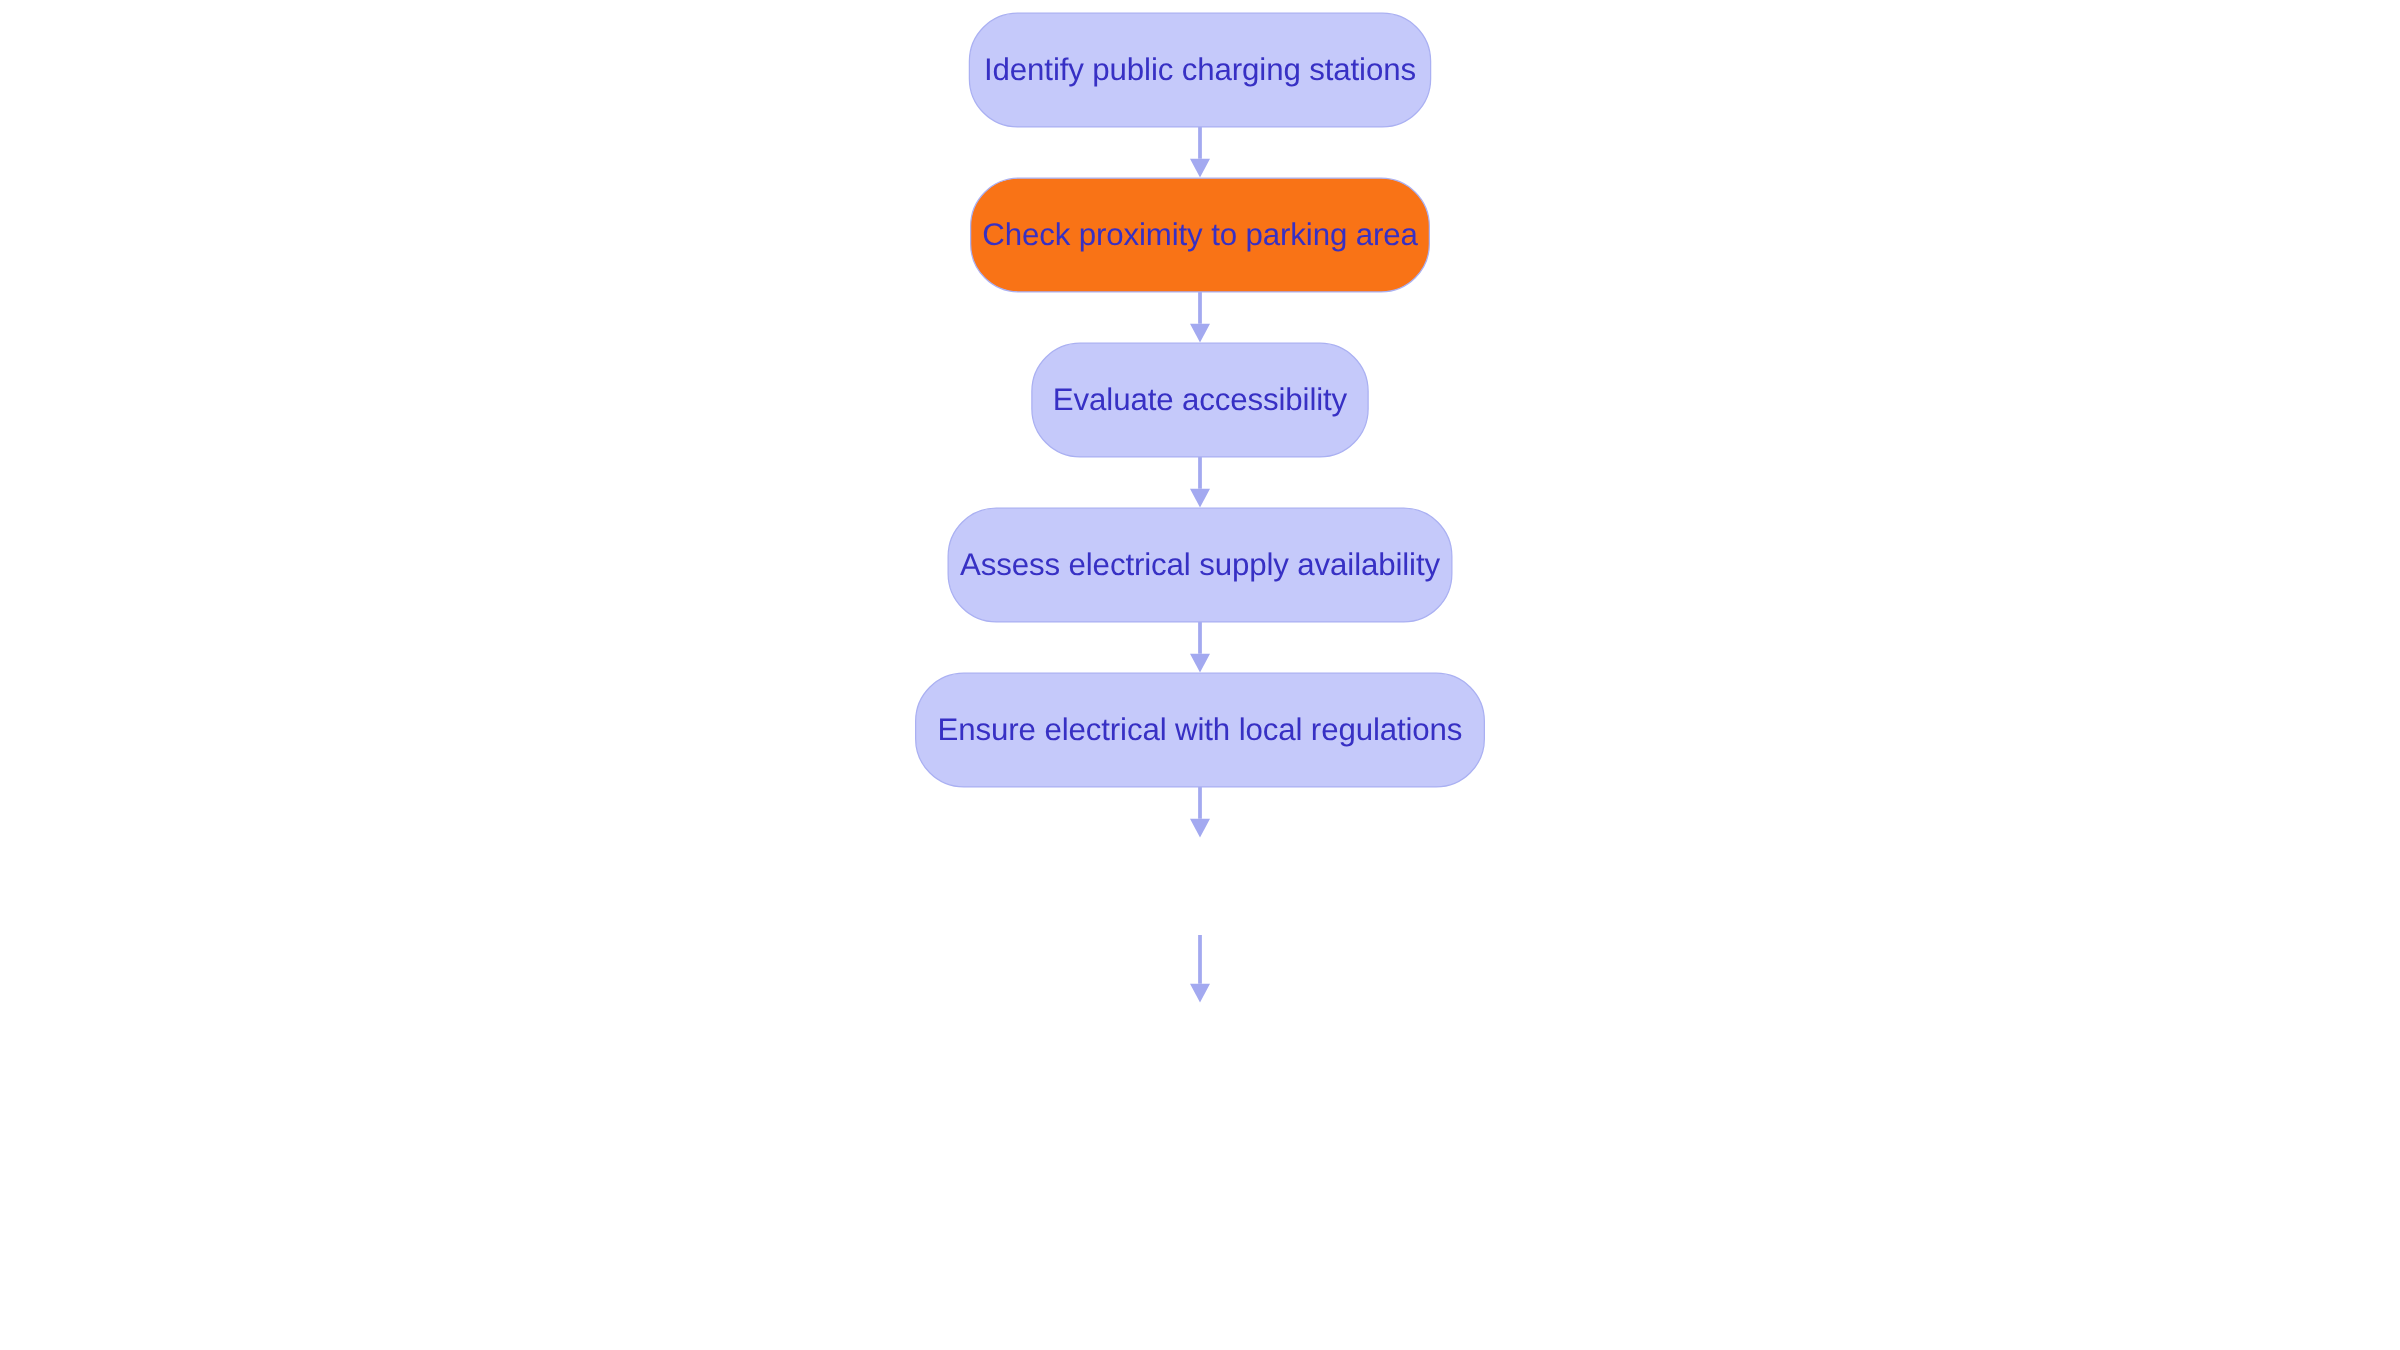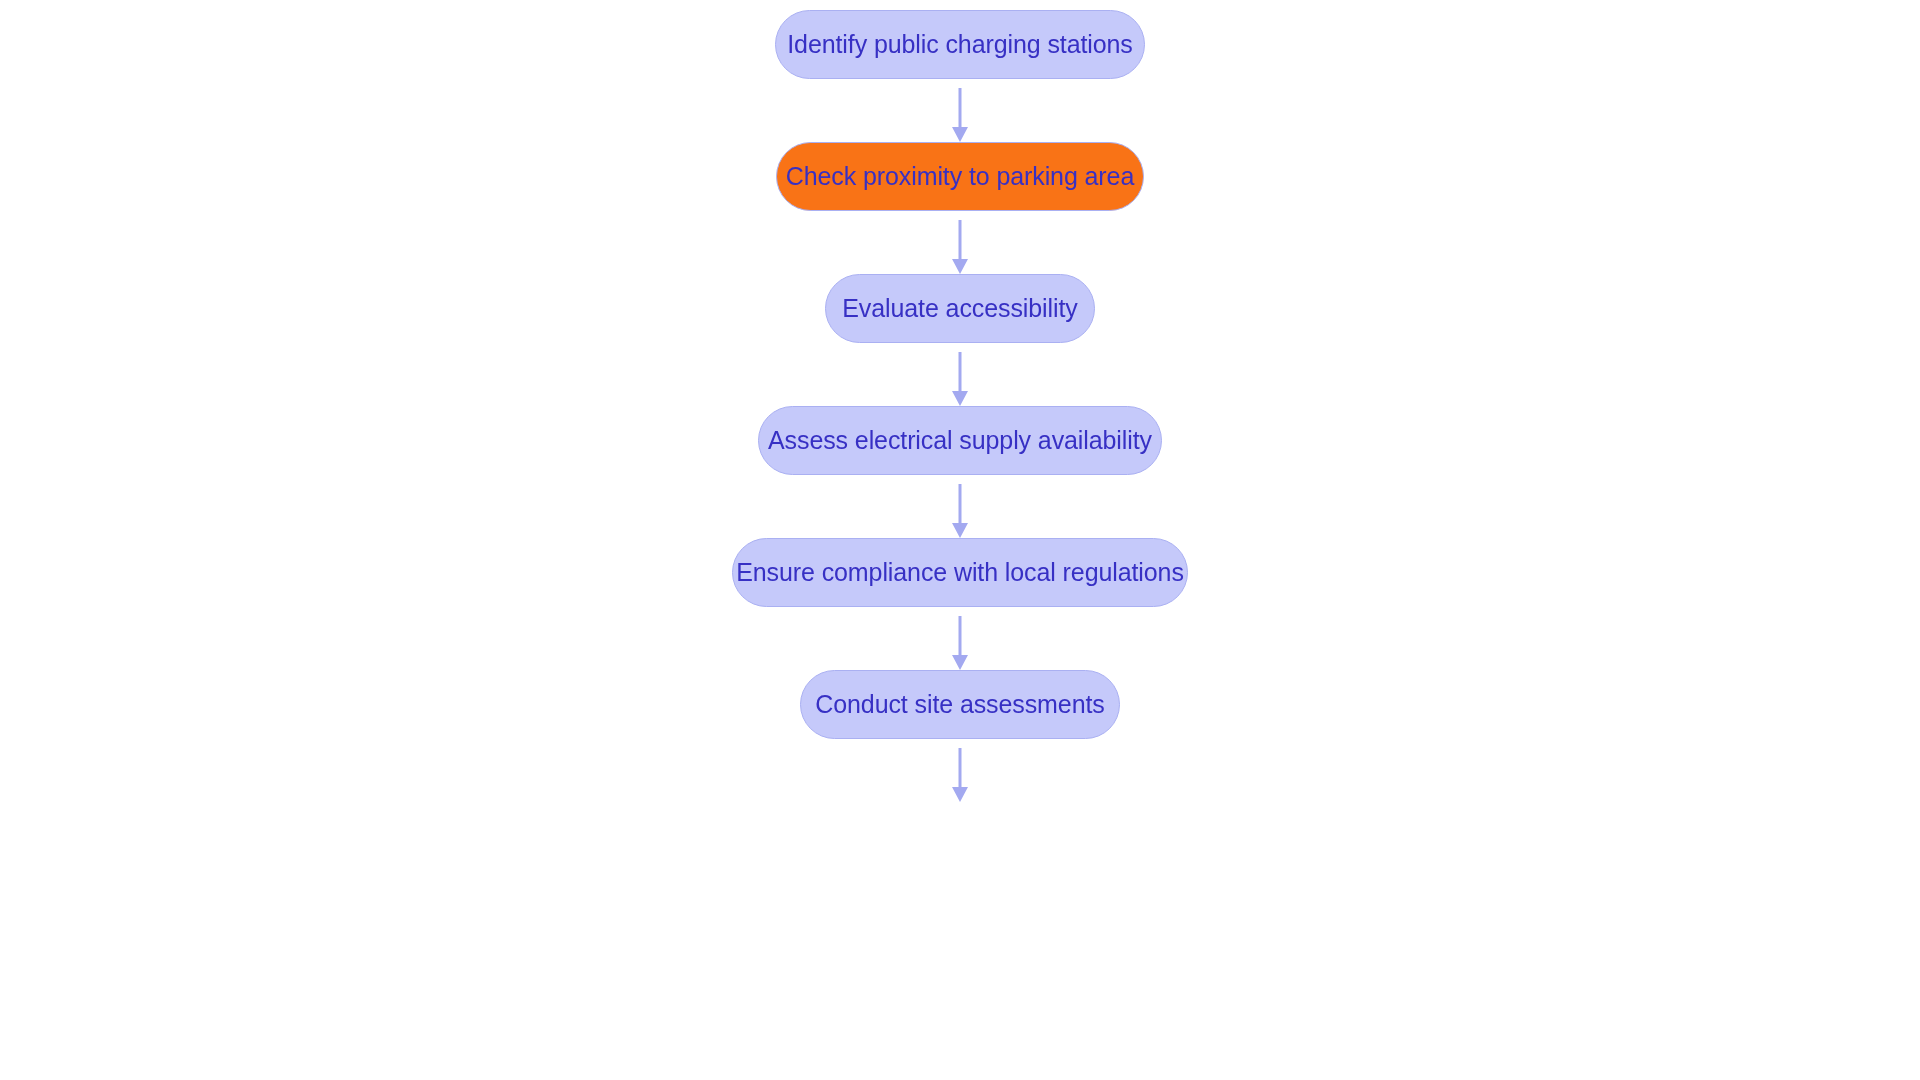--- a/index.html
+++ b/index.html
@@ -14,21 +14,21 @@
     height: 1080px;
     background: #ffffff;
     overflow: hidden;
     font-family: "Liberation Sans", sans-serif;
   }
 
   
   .node {
     position: absolute;
     box-sizing: border-box;
-    height: 69px;
+    height: 92px;
     transform: translateX(-50%);
     display: flex;
     align-items: center;
     justify-content: center;
     background: #c5c9fa;
     border: 1.6px solid #aab0f2;
     border-radius: 39px;
     z-index: 2;
   }
 
@@ -106,19 +106,16 @@
   <div class="node" style="left: 960px; top: 142px; width: 368px; background: #f97316; border-color: rgb(170, 176, 242);">
     <span class="node-label" style="color: rgb(55, 48, 196);">Check proximity to parking area</span>
   </div>
   <div class="node" style="left: 960px; top: 274px; width: 270px; background: rgb(197, 201, 250); border-color: rgb(170, 176, 242);">
     <span class="node-label" style="color: rgb(55, 48, 196);">Evaluate accessibility</span>
   </div>
   <div class="node" style="left: 960px; top: 406px; width: 404px; background: rgb(197, 201, 250); border-color: rgb(170, 176, 242);">
     <span class="node-label" style="color: rgb(55, 48, 196);">Assess electrical supply availability</span>
   </div>
   <div class="node" style="left: 960px; top: 538px; width: 456px; background: rgb(197, 201, 250); border-color: rgb(170, 176, 242);">
-    <span class="node-label" style="color: rgb(55, 48, 196);">Ensure compliance with local regulations</span>
-  </div>
-  <div class="node" style="left: 960px; top: 670px; width: 320px; background: rgb(197, 201, 250); border-color: rgb(170, 176, 242);">
-    <span class="node-label" style="color: rgb(55, 48, 196);">Conduct site assessments</span>
+    <span class="node-label" style="color: rgb(55, 48, 196);">Ensure electrical with local regulations</span>
   </div>
 
 </div>
 
 </body></html>

